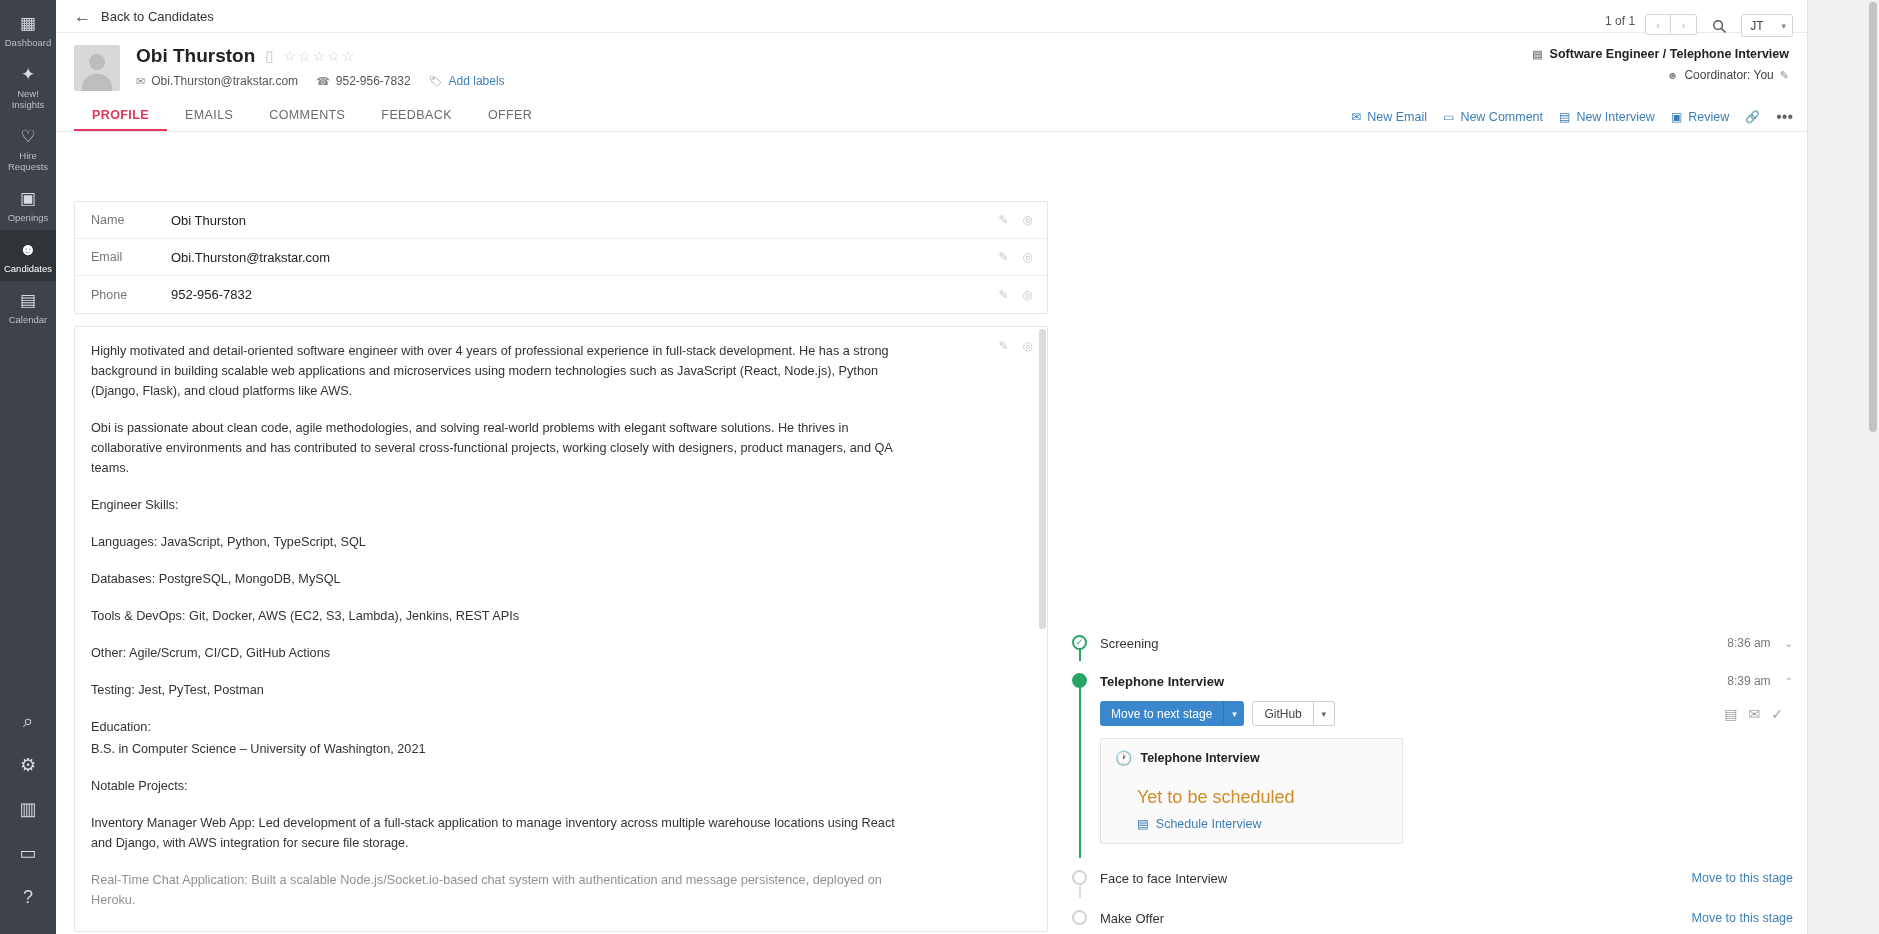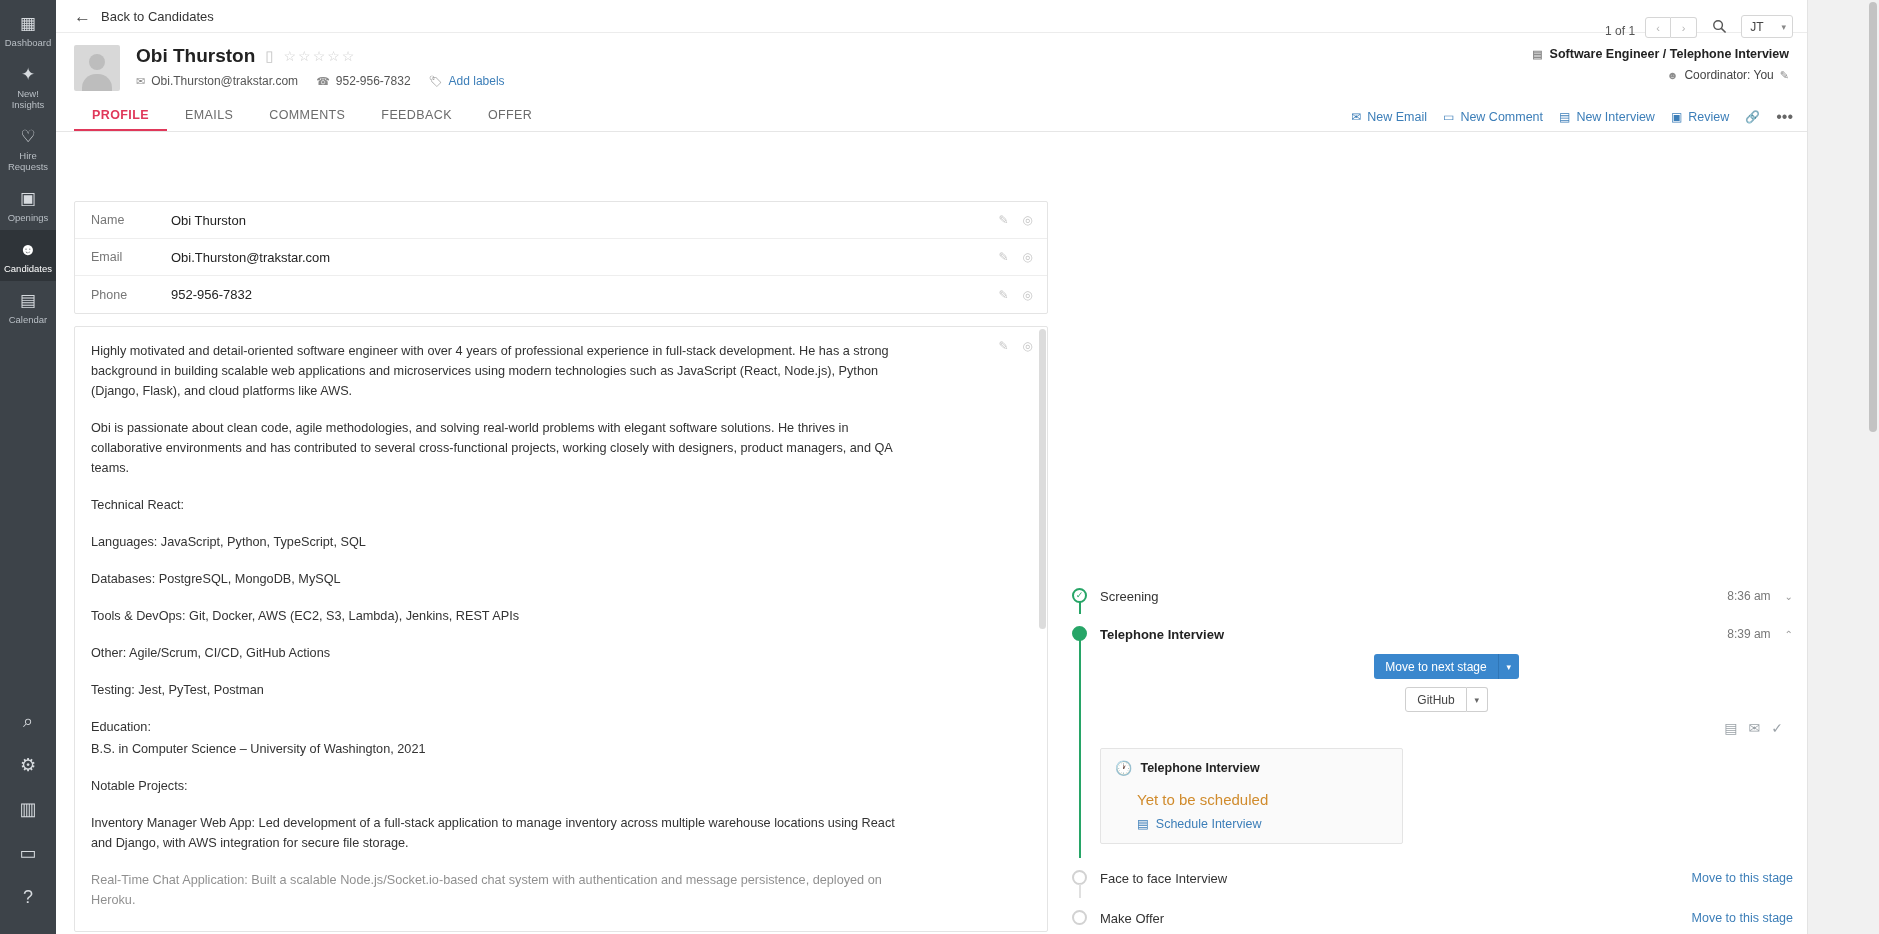--- a/index.html
+++ b/index.html
@@ -83,21 +83,21 @@
     padding: 0 14px 0 18px;
     background: #fff;
   }
   .back {
     display: flex; align-items: center; gap: 10px;
     color: #333; font-size: 13px; cursor: pointer;
   }
   .back .arrow { font-size: 17px; line-height: 17px; color: #4a4a4a; }
   .topbar-right {
     margin-left: auto;
-    display: flex; align-items: flex-end; gap: 10px; margin-top: 20px;
+    display: flex; align-items: flex-start; gap: 10px; margin-top: 20px;
   }
   .pager { color: #555; font-size: 12px; }
   .pagebtns { display: flex; }
   .pagebtn {
     width: 26px; height: 21px;
     border: 1px solid #d6d6d6;
     background: #fff;
     color: #b4b4b4;
     font-size: 11px;
     display: flex; align-items: center; justify-content: center;
@@ -305,21 +305,21 @@
   .connector.grey { background: #e0e0e0; }
   .stage-title { font-size: 13px; color: #333; }
   .stage-title.bold { font-weight: bold; color: #222; }
   .stage-time { margin-left: auto; color: #777; font-size: 12px; padding-right: 14px; }
   .chev { color: #999; font-size: 10px; cursor: pointer; }
   .stage-link {
     margin-left: auto; color: #3c7eb8; font-size: 12.5px; cursor: pointer;
   }
   .stage-body { padding: 6px 0 14px 0; }
 
-  .btnrow { display: flex; align-items: center; gap: 8px; flex-direction: column; }
+  .btnrow { display: flex; align-items: center; gap: 8px; }
   .btn-primary {
     background: #3a87cd; color: #fff;
     border: none; border-radius: 3px 0 0 3px;
     height: 25px; padding: 0 11px;
     font-size: 12px; cursor: pointer;
     font-family: "Liberation Sans", sans-serif;
   }
   .btn-primary-caret {
     background: #3a87cd; color: #fff;
     border: none; border-left: 1px solid #2f76b7;
@@ -354,21 +354,21 @@
     margin-top: 12px;
     border: 1px solid #e4e4e4;
     background: #fafafa;
     border-radius: 2px;
     padding: 11px 14px 12px 14px;
     width: 303px;
   }
   .ic-row1 { display: flex; align-items: center; gap: 8px; }
   .ic-clock { font-size: 14px; color: #555; }
   .ic-title { font-weight: bold; font-size: 12.5px; color: #222; }
-  .ic-sub { color: #d08b2c; font-size: 15px; margin: 15px 0 0 22px; }
+  .ic-sub { color: #d08b2c; font-size: 18px; margin: 21px 0 0 22px; }
   .ic-link {
     margin: 8px 0 0 22px;
     color: #3c7eb8; font-size: 12.5px; cursor: pointer;
     display: flex; align-items: center; gap: 7px;
   }
 
   
   .vscroll-right {
     position: absolute; right: 0; top: 0;
     width: 13px; height: 934px; background: #f1f1f1;
@@ -573,21 +573,21 @@
           </div>
 
           <div class="descbox">
             <div class="desc-tools">
               <span>✎</span>
               <span>◎</span>
             </div>
             <div class="desc-body">
               <p>Highly motivated and detail-oriented software engineer with over 4 years of professional experience in full-stack development. He has a strong background in building scalable web applications and microservices using modern technologies such as JavaScript (React, Node.js), Python (Django, Flask), and cloud platforms like AWS.</p>
               <p>Obi is passionate about clean code, agile methodologies, and solving real-world problems with elegant software solutions. He thrives in collaborative environments and has contributed to several cross-functional projects, working closely with designers, product managers, and QA teams.</p>
-              <p>Technical React:</p>
+              <p>Engineer Skills:</p>
               <p>Languages: JavaScript, Python, TypeScript, SQL</p>
               <p>Databases: PostgreSQL, MongoDB, MySQL</p>
               <p>Tools &amp; DevOps: Git, Docker, AWS (EC2, S3, Lambda), Jenkins, REST APIs</p>
               <p>Other: Agile/Scrum, CI/CD, GitHub Actions</p>
               <p>Testing: Jest, PyTest, Postman</p>
               <p class="tight">Education:</p>
               <p>B.S. in Computer Science – University of Washington, 2021</p>
               <p>Notable Projects:</p>
               <p>Inventory Manager Web App: Led development of a full-stack application to manage inventory across multiple warehouse locations using React and Django, with AWS integration for secure file storage.</p>
               <p class="fadeline">Real-Time Chat Application: Built a scalable Node.js/Socket.io-based chat system with authentication and message persistence, deployed on Heroku.</p>

